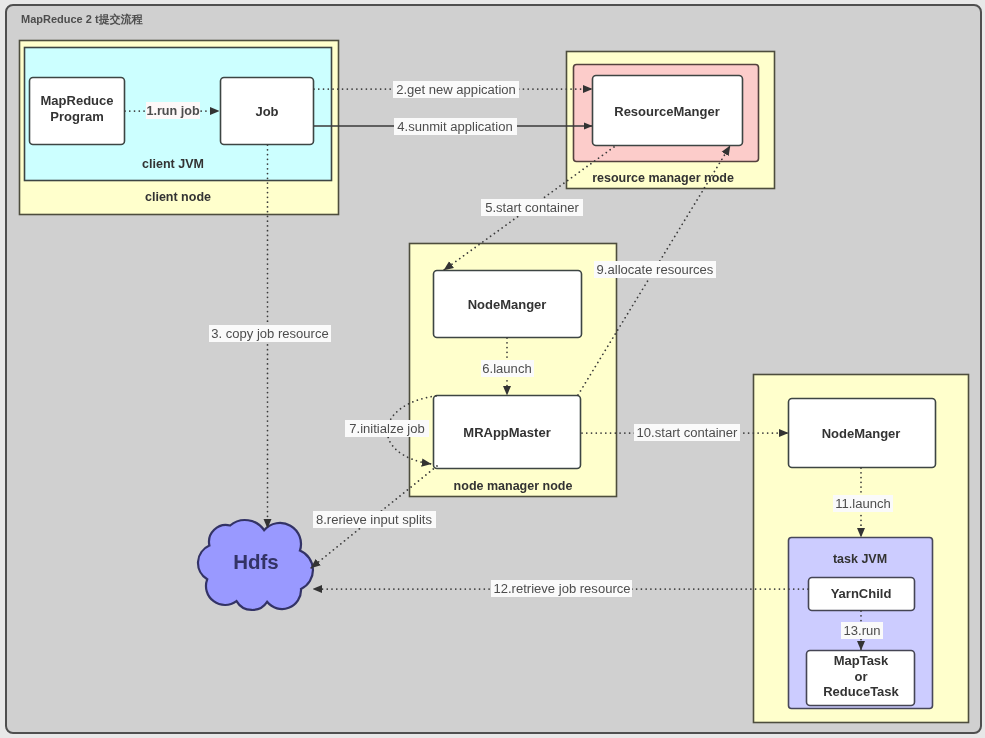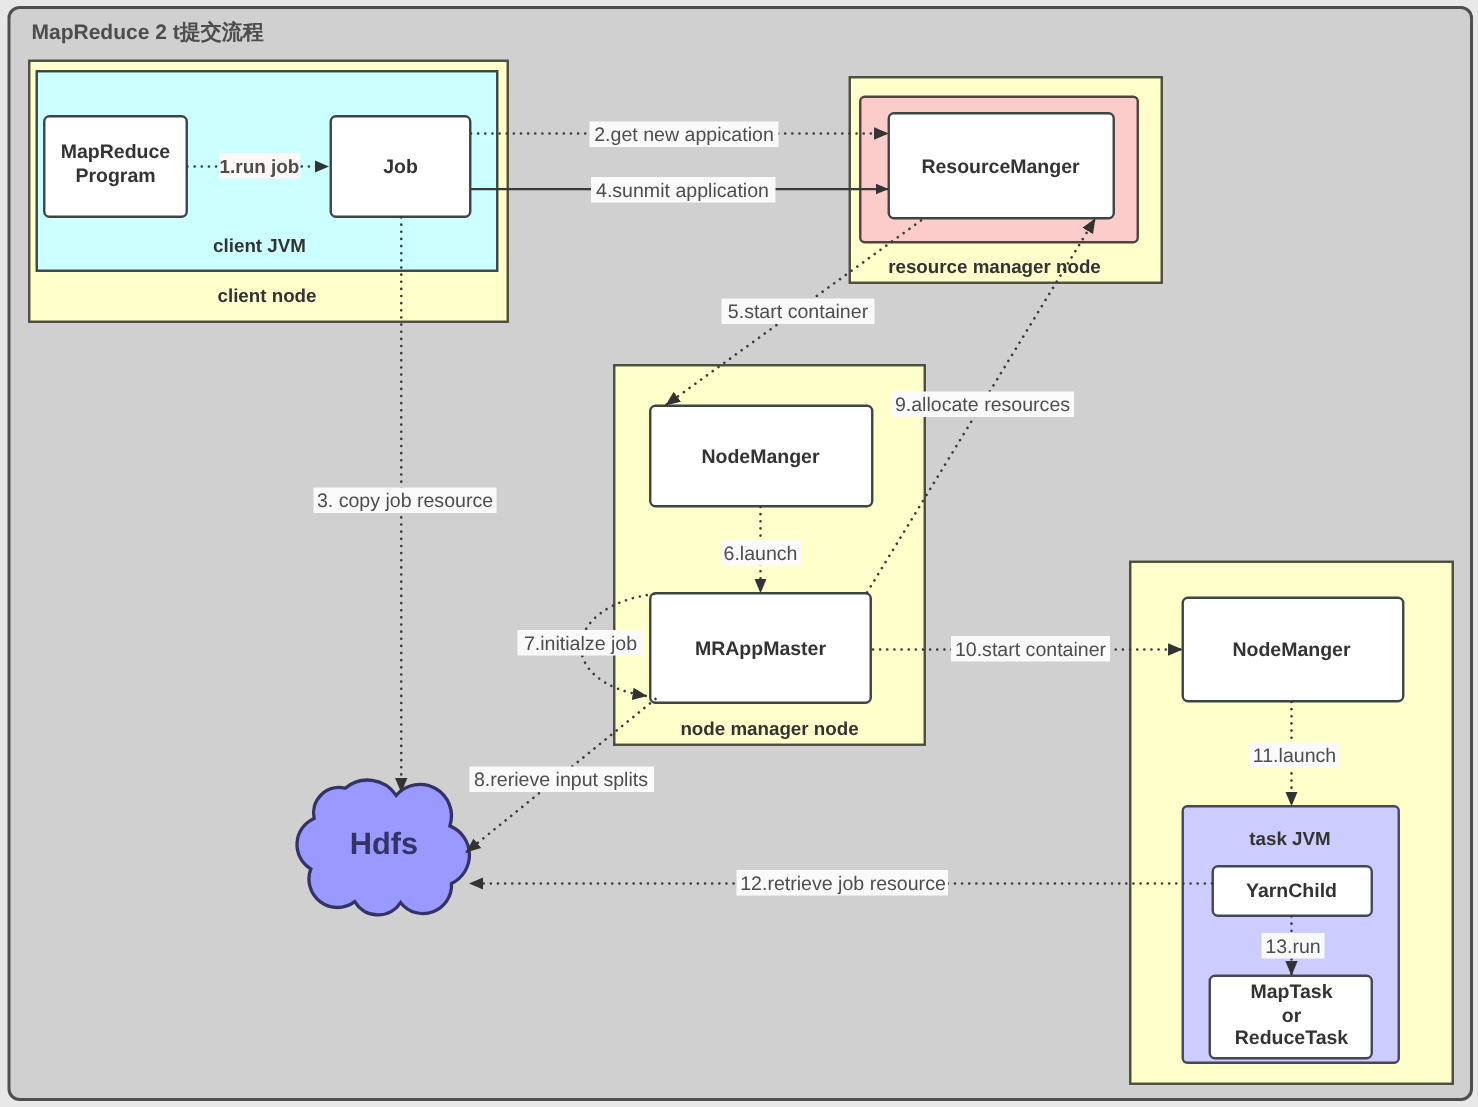--- a/index.html
+++ b/index.html
@@ -1,21 +1,21 @@
 <!DOCTYPE html>
 <html><head>
 <meta charset="utf-8">
 <style>
   html,body{margin:0;padding:0;background:#e8e8e8;}
   body{width:985px;height:738px;font-family:"Liberation Sans",sans-serif;overflow:hidden;}
   #stage{-webkit-font-smoothing:antialiased;position:relative;width:985px;height:738px;background:#e8e8e8;}
   #frame{position:absolute;left:5px;top:4px;width:977px;height:730px;background:#d0d0d0;
          border:2px solid #4f4f4f;border-radius:8px;box-sizing:border-box;}
   svg#diagram{position:absolute;top:0;left:0;}
-  #title{position:absolute;left:21px;top:14px;font-size:14px;font-weight:600;color:#4d4d4d;line-height:1;}
+  #title{position:absolute;left:21px;top:14px;font-size:11px;font-weight:600;color:#4d4d4d;line-height:1;}
   .nlabel{font-weight:bold;fill:#333;font-size:12.5px;text-anchor:middle;}
   .blabel{font-weight:bold;fill:#333;font-size:13px;text-anchor:middle;}
   .elabel{fill:#4d4d4d;font-size:13.05px;text-anchor:middle;}
   .elabelb{fill:#4d4d4d;font-size:12.6px;font-weight:bold;text-anchor:middle;}
   .nodebox{fill:#fff;stroke:#3d4543;stroke-width:1.6;}
 </style>
 </head>
 <body>
 
 <div id="stage">

